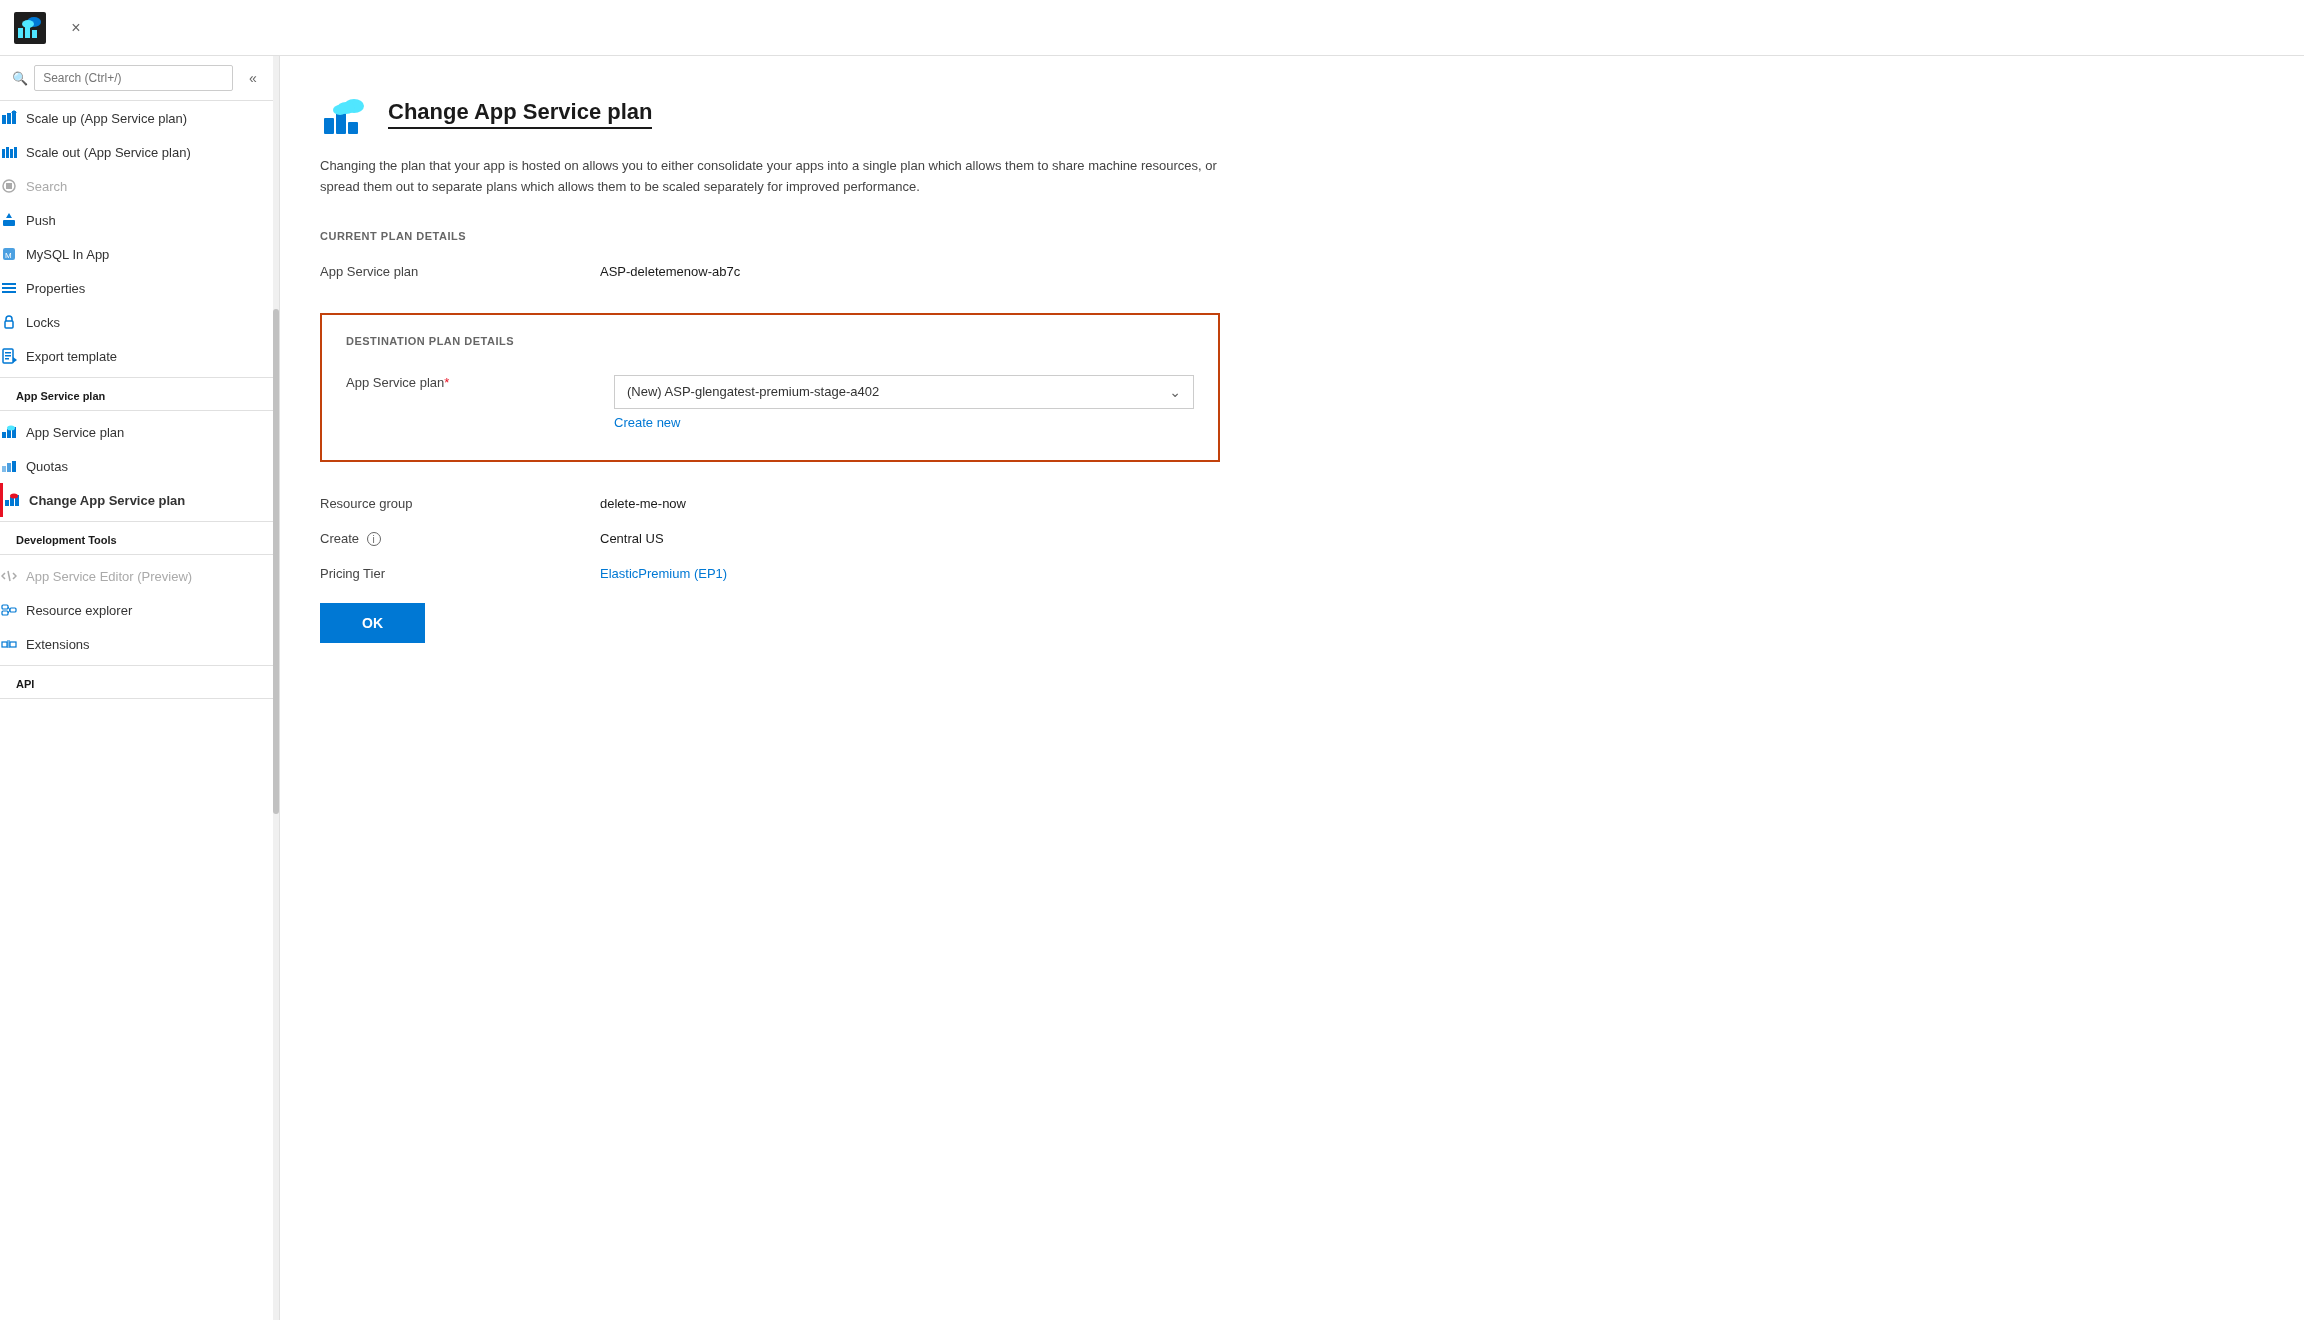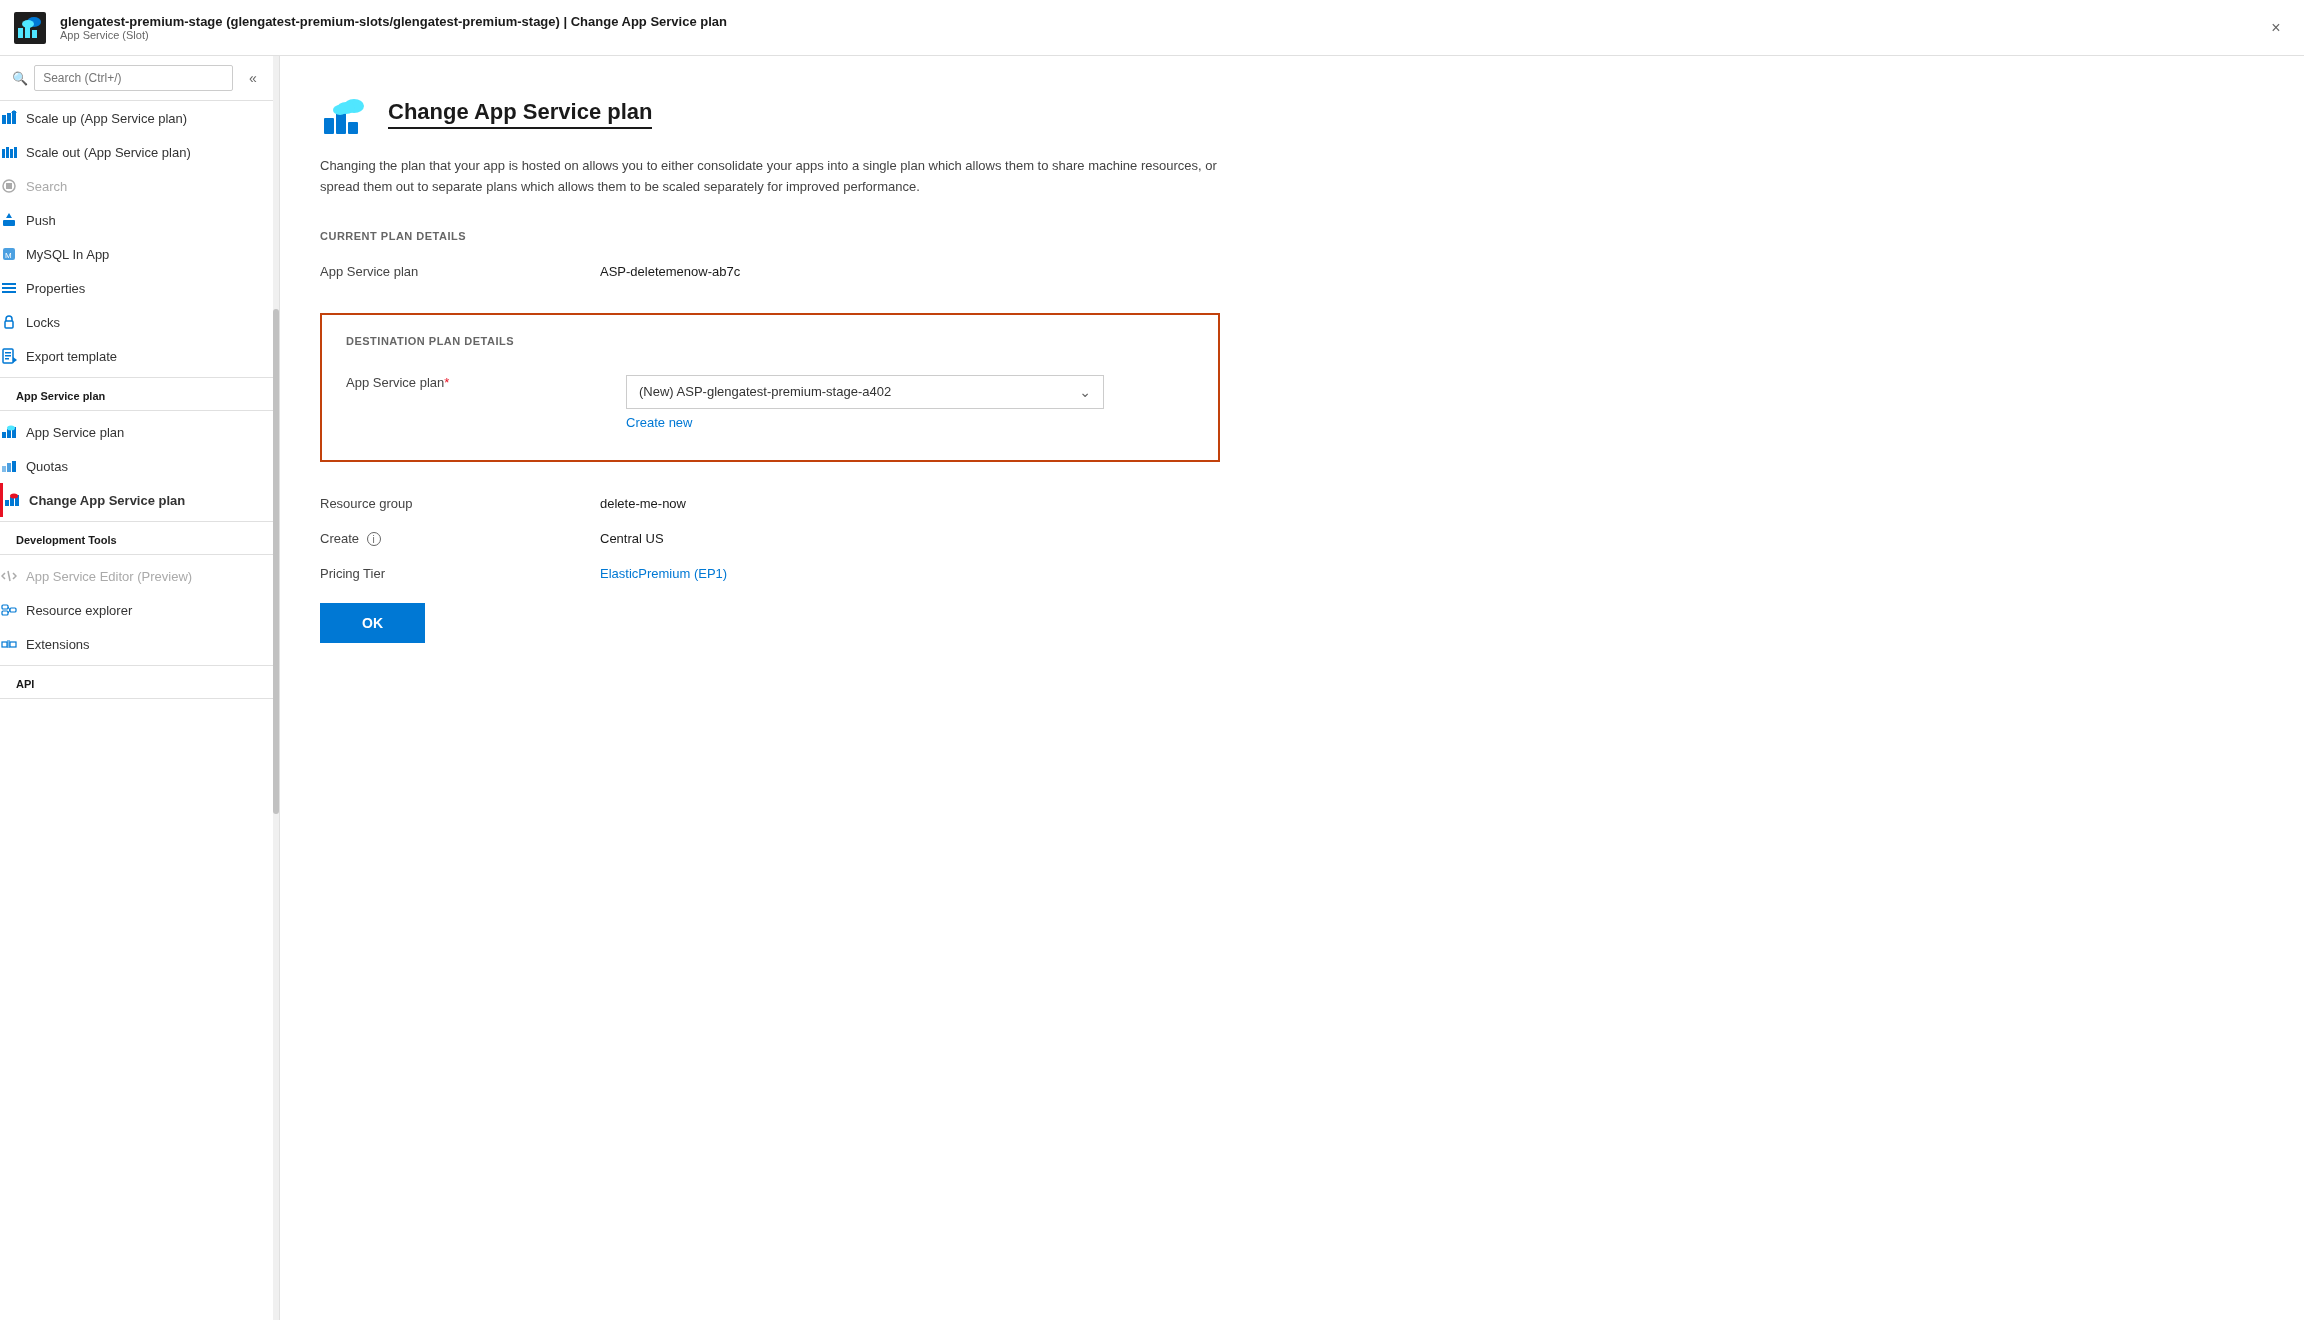--- a/index.html
+++ b/index.html
@@ -65,21 +65,21 @@
     .detail-value.link { color: #0078d4; cursor: pointer; text-decoration: none; }
 
     .section-block { margin-bottom: 24px; }
 
     .destination-box {
       border: 2px solid #c2410c; padding: 20px 24px; margin-bottom: 24px; max-width: 900px;
     }
 
     .dropdown-container { display: flex; flex-direction: column; gap: 4px; }
     .dropdown {
-      width: 478px; border: 1px solid #ccc; padding: 8px 12px; font-size: 13px; background: #fff;
+      width: 580px; border: 1px solid #ccc; padding: 8px 12px; font-size: 13px; background: #fff;
       display: flex; align-items: center; justify-content: space-between; cursor: pointer;
       position: relative;
     }
     .dropdown-arrow { color: #666; font-size: 14px; }
     .create-new-link { color: #0078d4; font-size: 13px; cursor: pointer; text-decoration: none; padding-top: 2px; }
 
     .required-star { color: #e81123; }
 
     .ok-button {
       background: #0078d4; color: #fff; border: 2px solid #0078d4; padding: 10px 40px;
@@ -100,24 +100,20 @@
   <div class="title-bar-icon">
     <svg width="36" height="36" viewBox="0 0 36 36">
       <rect x="2" y="2" width="32" height="32" rx="2" fill="#1e1e1e"></rect>
       <rect x="6" y="18" width="5" height="10" fill="#50e6ff"></rect>
       <rect x="13" y="13" width="5" height="15" fill="#50e6ff"></rect>
       <rect x="20" y="20" width="5" height="8" fill="#50e6ff"></rect>
       <ellipse cx="22" cy="12" rx="7" ry="5" fill="#0078d4"></ellipse>
       <ellipse cx="16" cy="14" rx="6" ry="4" fill="#50e6ff"></ellipse>
     </svg>
   </div>
-  <div class="title-bar-text">
-    <div class="title-bar-title">glengatest-premium-stage (glengatest-premium-slots/glengatest-premium-stage) | Change App Service plan</div>
-    <div class="title-bar-subtitle">App Service (Slot)</div>
-  </div>
   <button class="title-bar-close">×</button>
 </div>
 
 <div class="main-layout">
 
   <div class="sidebar sidebar-relative">
     <div class="sidebar-search">
       <span style="color:#666; font-size:13px;">🔍</span>
       <input type="text" placeholder="Search (Ctrl+/)" style="">
       <button class="sidebar-collapse">«</button>

